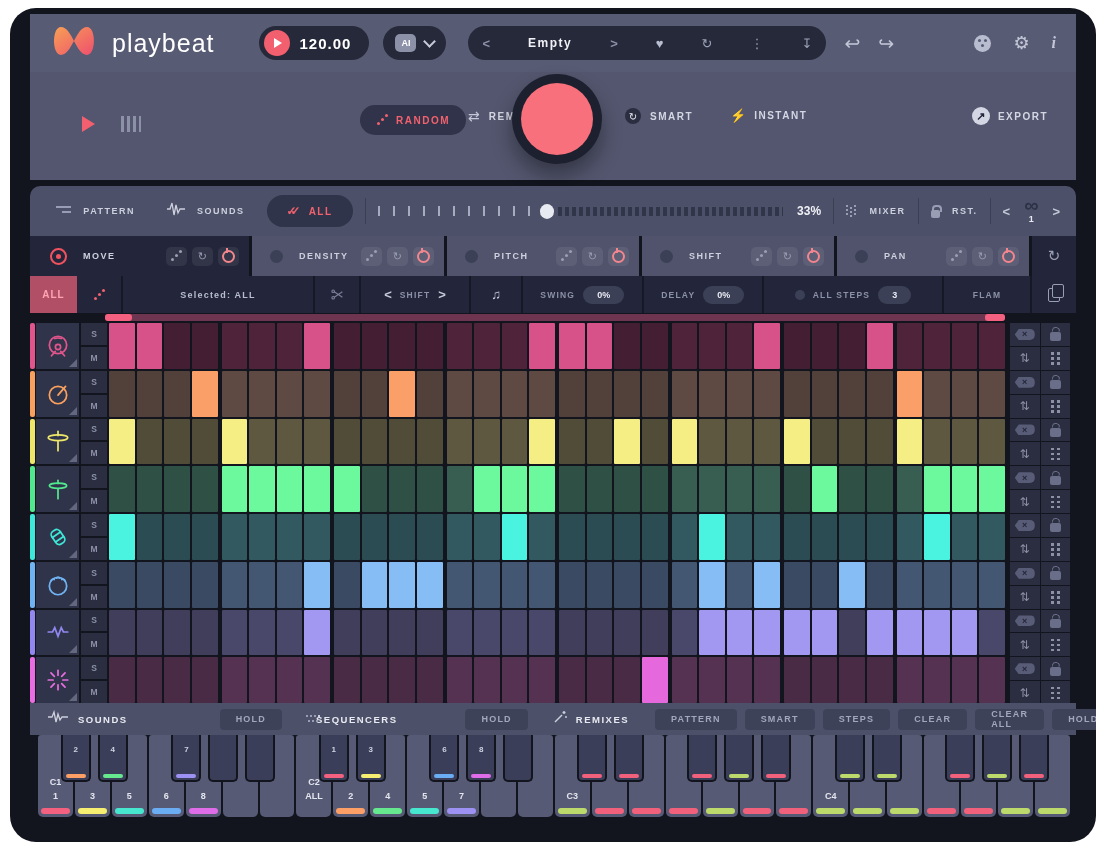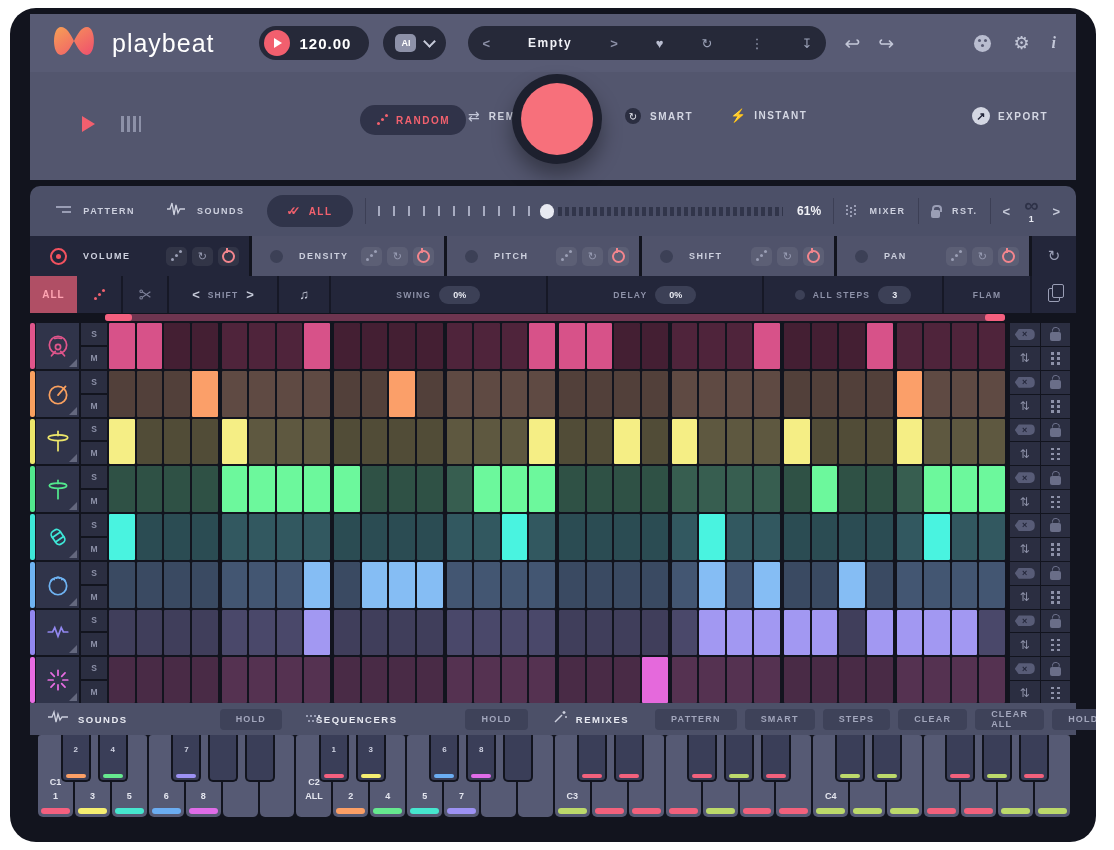--- a/index.html
+++ b/index.html
@@ -228,40 +228,40 @@
     </span>
     <span class="pb-label">SOUNDS</span>
     <div class="all-pill">
       <span class="dblcheck">✓✓</span>
       <span class="all-red">ALL</span>
     </div>
     <span class="vdiv"></span>
     <span class="ticks-sparse"></span>
     <span class="knob"></span>
     <span class="ticks-dense"></span>
-    <span class="pct">61%</span>
+    <span class="pct">33%</span>
     <span class="vdiv"></span>
     <span class="mixer-ic"></span>
     <span class="pb-label">MIXER</span>
     <span class="vdiv"></span>
     <span class="lock-ic"></span>
     <span class="pb-label">RST.</span>
     <span class="vdiv"></span>
     <span class="nav-arrow" style="color:#c6cad9">&lt;</span>
     <div class="inf-grp">
       <span class="inf">∞</span>
       <span class="inf-num">1</span>
     </div>
     <span class="nav-arrow" style="color:#c6cad9;margin-right:16px">&gt;</span>
   </div>
 
   <div class="sec paramrow">
     <div class="ptab steps">
       <span class="radio-red"></span>
-      <span class="ptab-label">VOLUME</span>
+      <span class="ptab-label">MOVE</span>
       <span class="minis">
         <span class="mini">
               <span class="dice"></span>
             </span>
         <span class="mini">
               <span class="refr">↻</span>
             </span>
         <span class="mini">
               <span class="power"></span>
             </span>
@@ -331,20 +331,23 @@
           <span>↻</span>
         </div>
   </div>
 
   <div class="sec editbar">
     <div class="eseg allbtn">
           <span>ALL</span>
         </div>
     <div class="eseg" style="width:44px">
           <span class="dice" style="--c:#9a9eb5"></span>
+        </div>
+    <div class="eseg" style="width:190px">
+          <span class="elabel">Selected: ALL</span>
         </div>
     <div class="eseg" style="width:44px">
       <svg width="15" height="13" viewBox="0 0 24 24">
             <g stroke="#7d819a" stroke-width="2" fill="none">
               <circle cx="4" cy="6" r="2.4"></circle>
               <circle cx="4" cy="18" r="2.4"></circle>
               <line x1="6" y1="7" x2="21" y2="17"></line>
               <line x1="6" y1="17" x2="21" y2="7"></line>
             </g>
           </svg>

